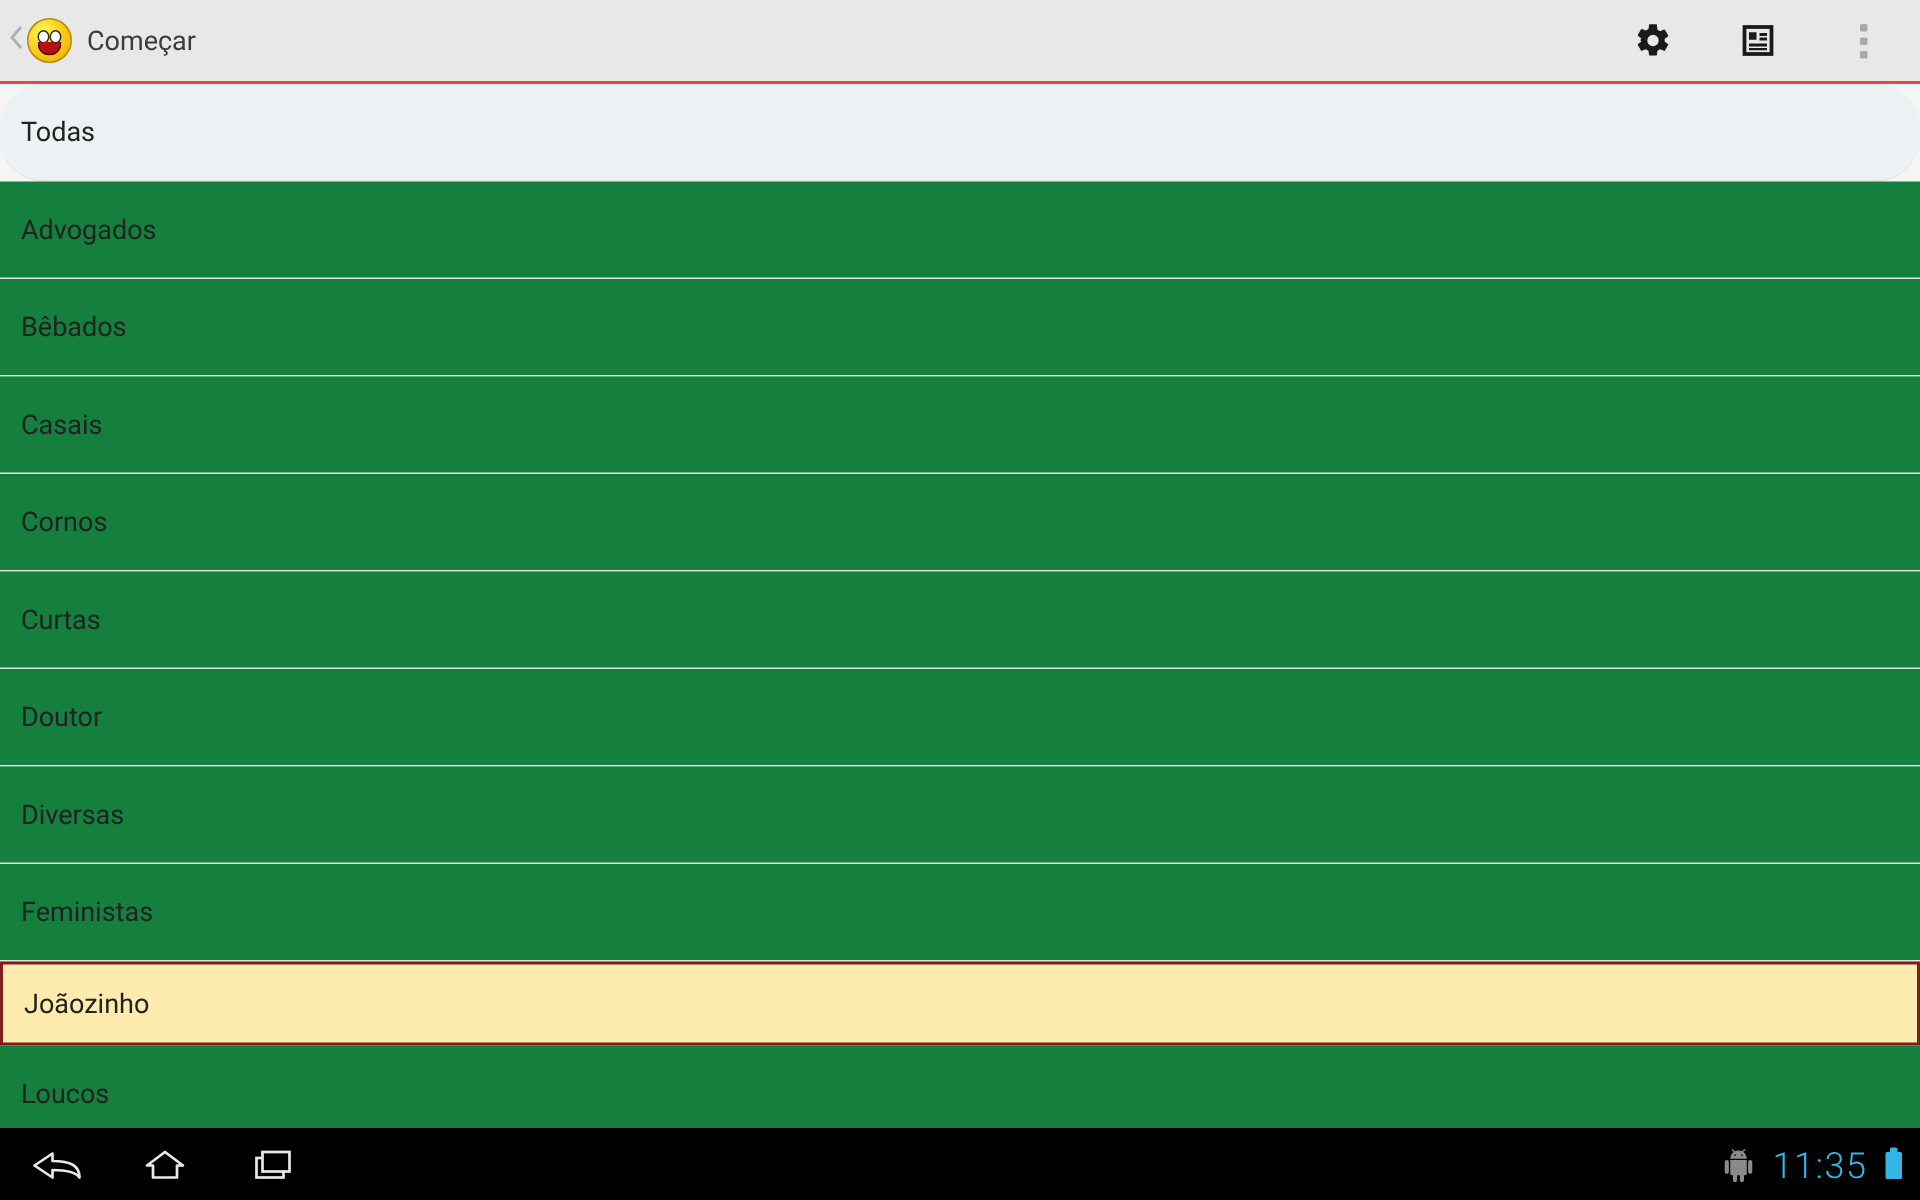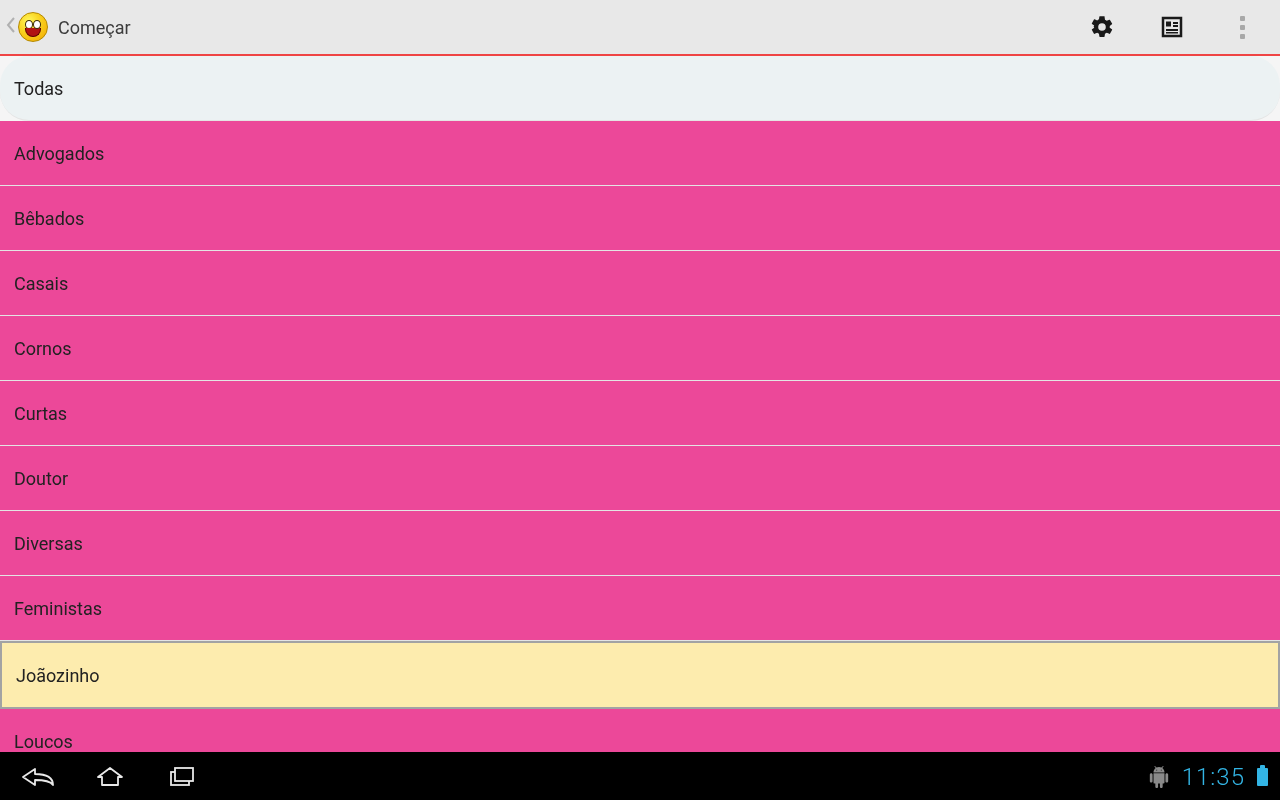--- a/index.html
+++ b/index.html
@@ -100,30 +100,30 @@
       overflow: hidden;
     }
     .list-item {
       height: 65px;
       display: flex;
       align-items: center;
       padding: 0 14px;
       font-size: 18px;
       color: #222;
       border-bottom: 1px solid #e4e4e4;
-      background: #ec4899;
+      background: #15803d;
     }
     .list-item.first {
       background: #ecf2f3;
       border-radius: 29px;
     }
     .list-item.selected {
       background: #fdecae;
-      border: 2px solid #a3a3a3;
-      height: 68px;
+      border: 2px solid #7f1d1d;
+      height: 56px;
     }
 
     
     .nav-bar {
       position: absolute;
       left: 0; right: 0; bottom: 0;
       height: 48px;
       background: #000;
       display: flex;
       align-items: center;

